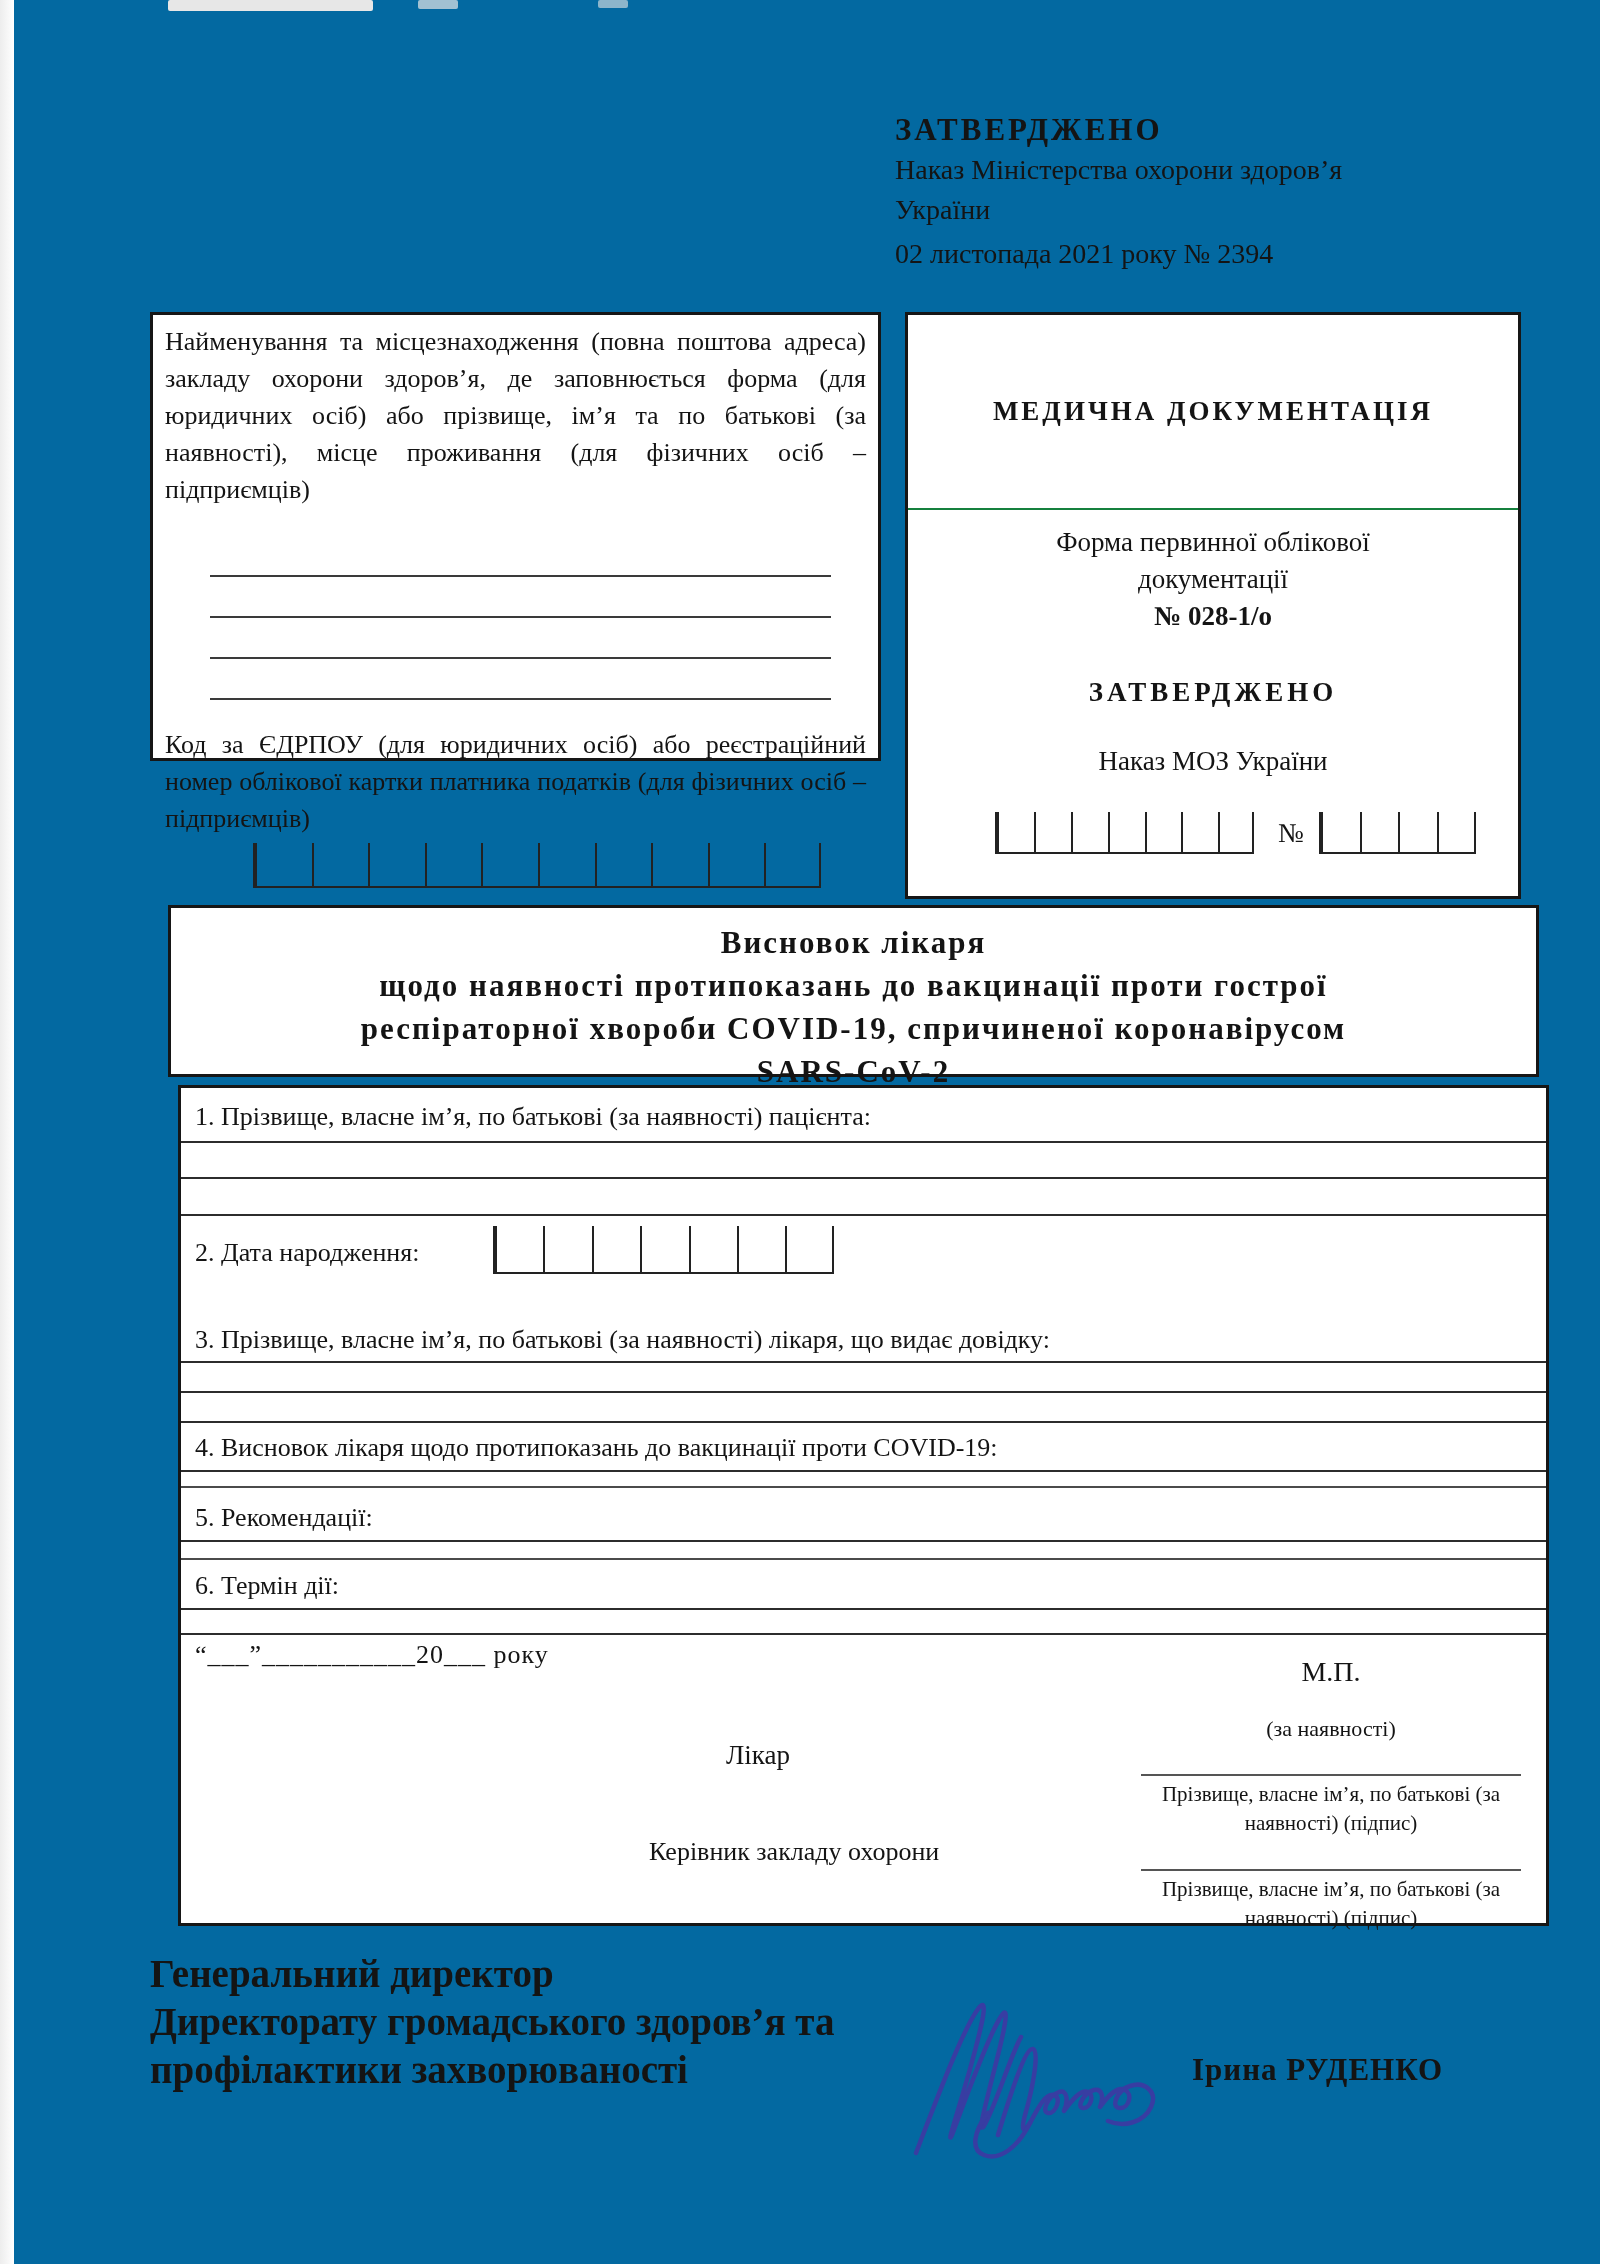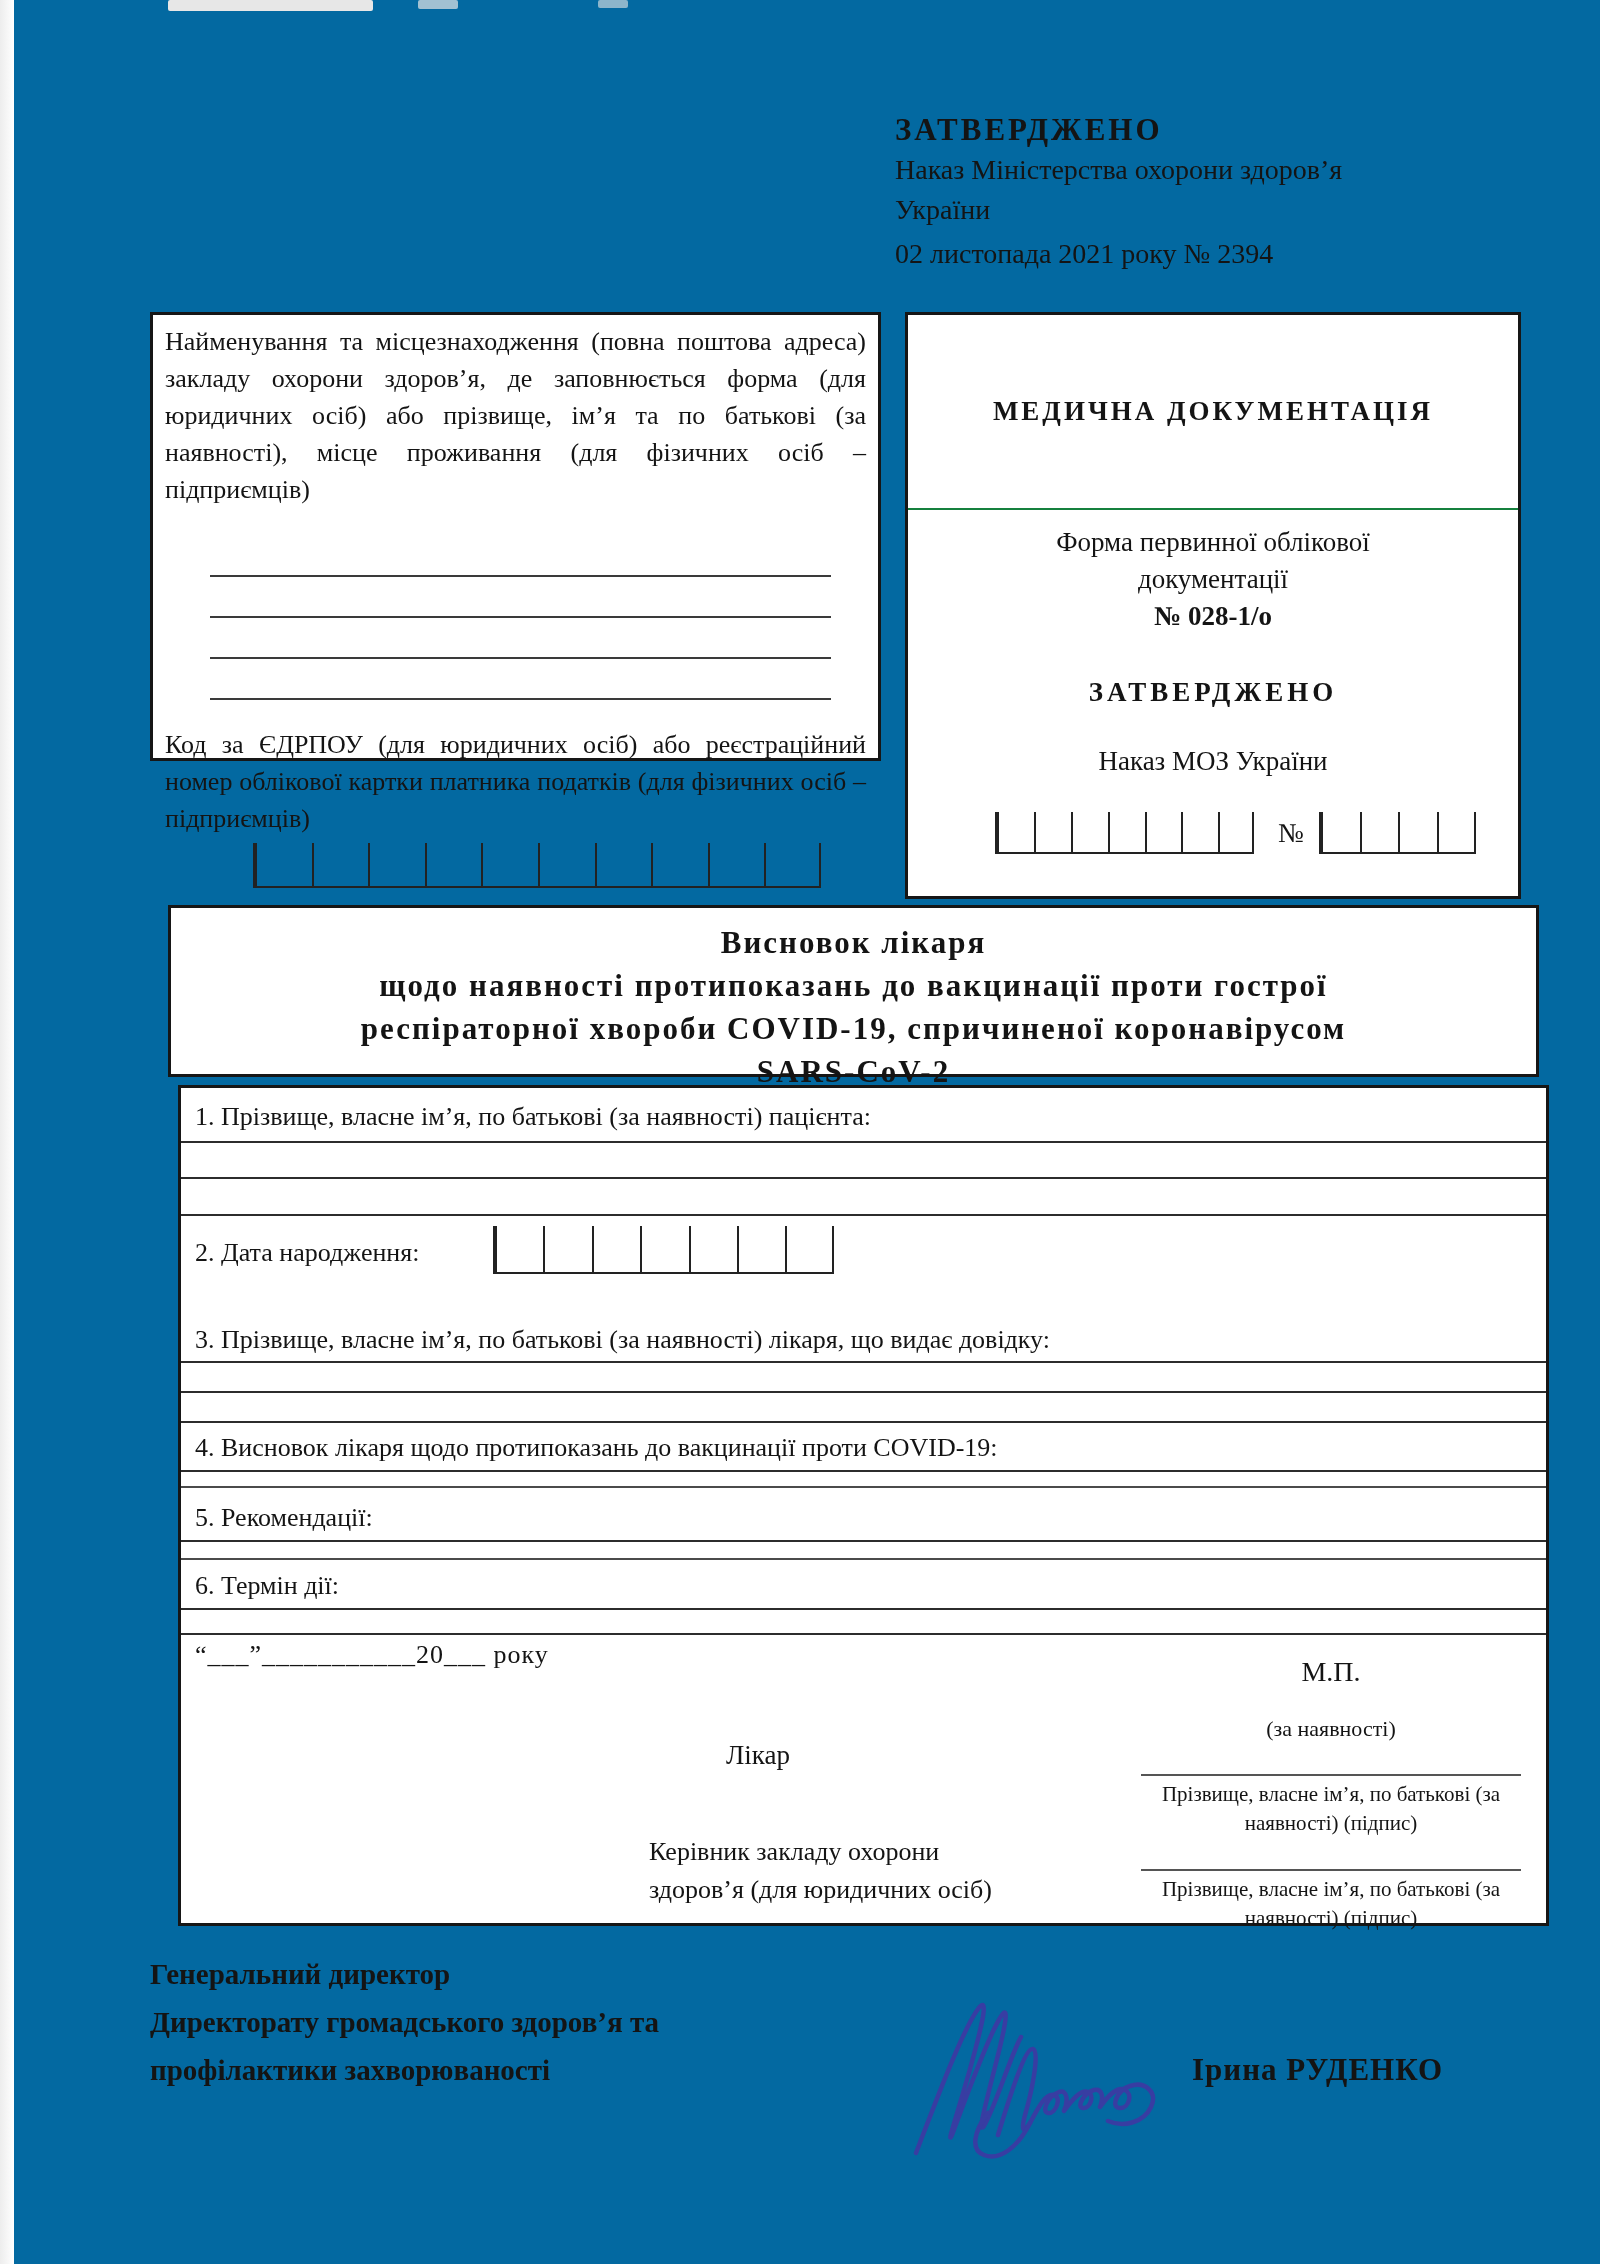--- a/index.html
+++ b/index.html
@@ -56,21 +56,21 @@
   .stamp{position:absolute;left:955px;top:568px;width:390px;text-align:center;font-size:28px;}
   .stamp-note{position:absolute;left:955px;top:628px;width:390px;text-align:center;font-size:22px;}
   .doctor-label{position:absolute;left:545px;top:652px;font-size:27px;}
   .sig-unit{position:absolute;left:955px;width:390px;}
   .sig-unit .sig-line{border-bottom:2px solid #555;height:26px;margin:0 5px;}
   .sig-unit .sig-caption{margin-top:4px;text-align:center;font-size:21px;line-height:29px;}
   .sig-unit.u1{top:660px;}
   .sig-unit.u2{top:755px;}
   .head-label{position:absolute;left:468px;top:745px;font-size:26px;line-height:38px;width:440px;}
 
-  .footer-position{position:absolute;left:150px;top:1950px;font-weight:bold;font-size:29px;line-height:48px;}
+  .footer-position{position:absolute;left:150px;top:1950px;font-weight:bold;font-size:39px;line-height:48px;}
   .signer-name{position:absolute;left:1192px;top:2052px;font-weight:bold;font-size:31px;letter-spacing:1px;}
   .signature-svg{position:absolute;left:902px;top:1985px;}
 </style>
 </head>
 <body>
 
 <div class="page">
 
   <div class="edge-shade"></div>
   <div class="smudge" style="left:168px;top:0;width:205px;height:11px;"></div>
@@ -152,21 +152,20 @@
     <div class="stamp-note">(за наявності)</div>
     <div class="doctor-label">Лікар</div>
 
     <div class="sig-unit u1">
       <div class="sig-line"></div>
       <div class="sig-caption">Прізвище, власне  ім’я, по батькові (за наявності) (підпис)</div>
     </div>
 
     <div class="head-label">
       <div>Керівник закладу охорони</div>
-      <div>здоров’я (для юридичних осіб)</div>
     </div>
 
     <div class="sig-unit u2">
       <div class="sig-line"></div>
       <div class="sig-caption">Прізвище, власне  ім’я, по батькові (за наявності) (підпис)</div>
     </div>
   </div>
 
   <div class="footer-position">
     <div>Генеральний директор</div>

